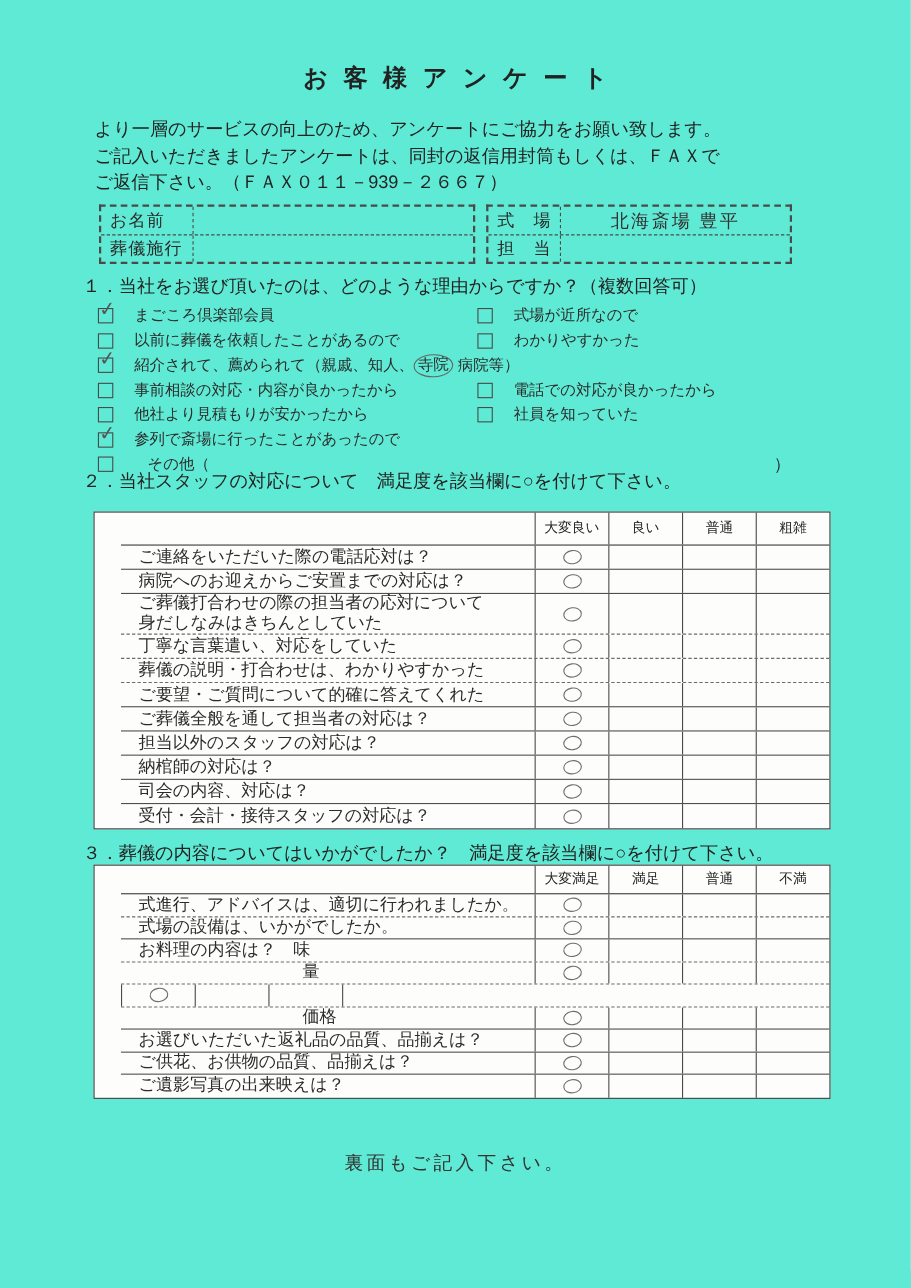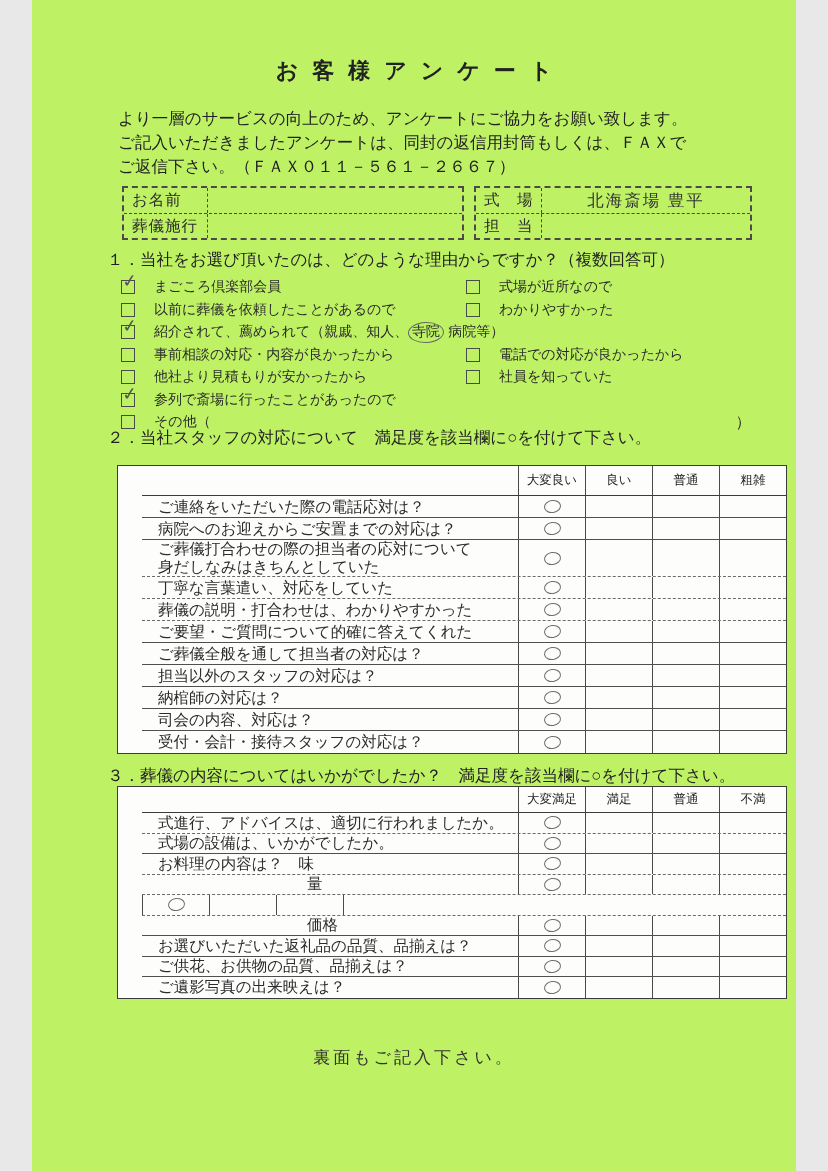--- a/index.html
+++ b/index.html
@@ -1,19 +1,19 @@
 <!DOCTYPE html>
 <html><head>
 <meta charset="utf-8">
 <style>
   * { margin:0; padding:0; box-sizing:border-box; }
   html,body { background:#e8e8e8; }
   .page {
-    position:relative; width:764px; height:1171px; margin:0 auto;
-    background:#bef264; color:#2b2b2b;
+    position:relative; width:828px; height:1171px; margin:0 auto;
+    background:#5eead4; color:#2b2b2b;
     font-family:"Liberation Sans","DejaVu Sans",sans-serif;
     overflow:hidden;
   }
   .title {
     position:absolute; top:56px; left:0; width:100%;
     text-align:center; font-size:22px; font-weight:600;
     letter-spacing:14px; text-indent:14px; color:#222;
   }
   .intro { position:absolute; top:107px; left:86px; width:660px;
     font-size:16.5px; line-height:1.45; color:#222; }
@@ -77,21 +77,21 @@
 </head>
 <body>
 
 <div class="page">
 
   <div class="title">お客様アンケート</div>
 
   <div class="intro">
     <div>より一層のサービスの向上のため、アンケートにご協力をお願い致します。</div>
     <div>ご記入いただきましたアンケートは、同封の返信用封筒もしくは、ＦＡＸで</div>
-    <div>ご返信下さい。（ＦＡＸ０１１－５６１－２６６７）</div>
+    <div>ご返信下さい。（ＦＡＸ０１１－939－２６６７）</div>
   </div>
 
   <div class="infoboxes">
     <div class="ibox ibox-left">
       <div class="irow">
         <div class="ilabel">お名前</div>
         <div class="ivalue"></div>
       </div>
       <div class="irow">
         <div class="ilabel">葬儀施行</div>
@@ -172,21 +172,21 @@
       <div class="optrow">
         <div class="opt">
           <span class="cb">
               <span class="check">✓</span>
             </span>
           <span class="olabel">参列で斎場に行ったことがあったので</span>
         </div>
       </div>
 
       <div class="optrow" style="width:640px;">
-        <div class="opt" style="flex:1;">
+        <div class="opt" style="flex:1;gap:12px;">
           <span class="cb"></span>
           <span class="olabel">その他（</span>
           <span class="paren-end">）</span>
         </div>
       </div>
 
     </div>
   </div>
 
   <div class="qhead q2head">２．当社スタッフの対応について　満足度を該当欄に○を付けて下さい。</div>

